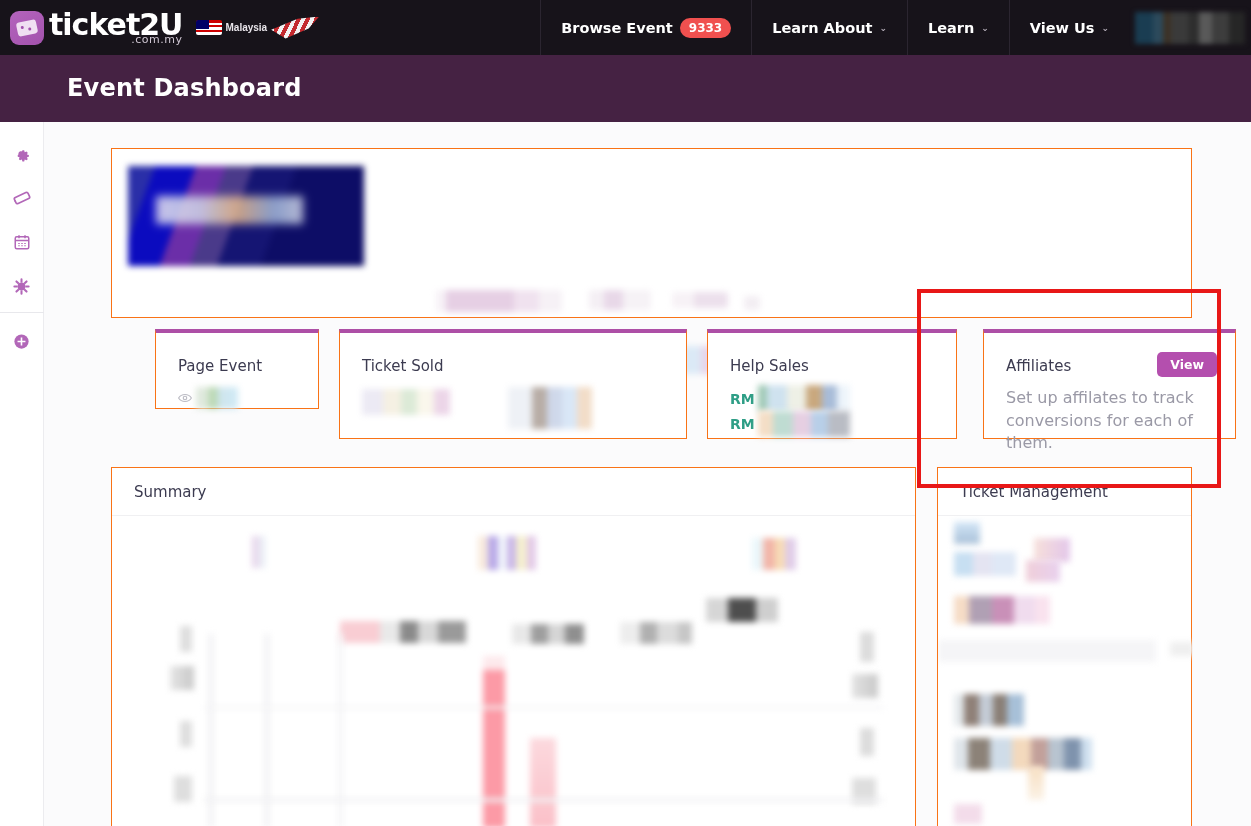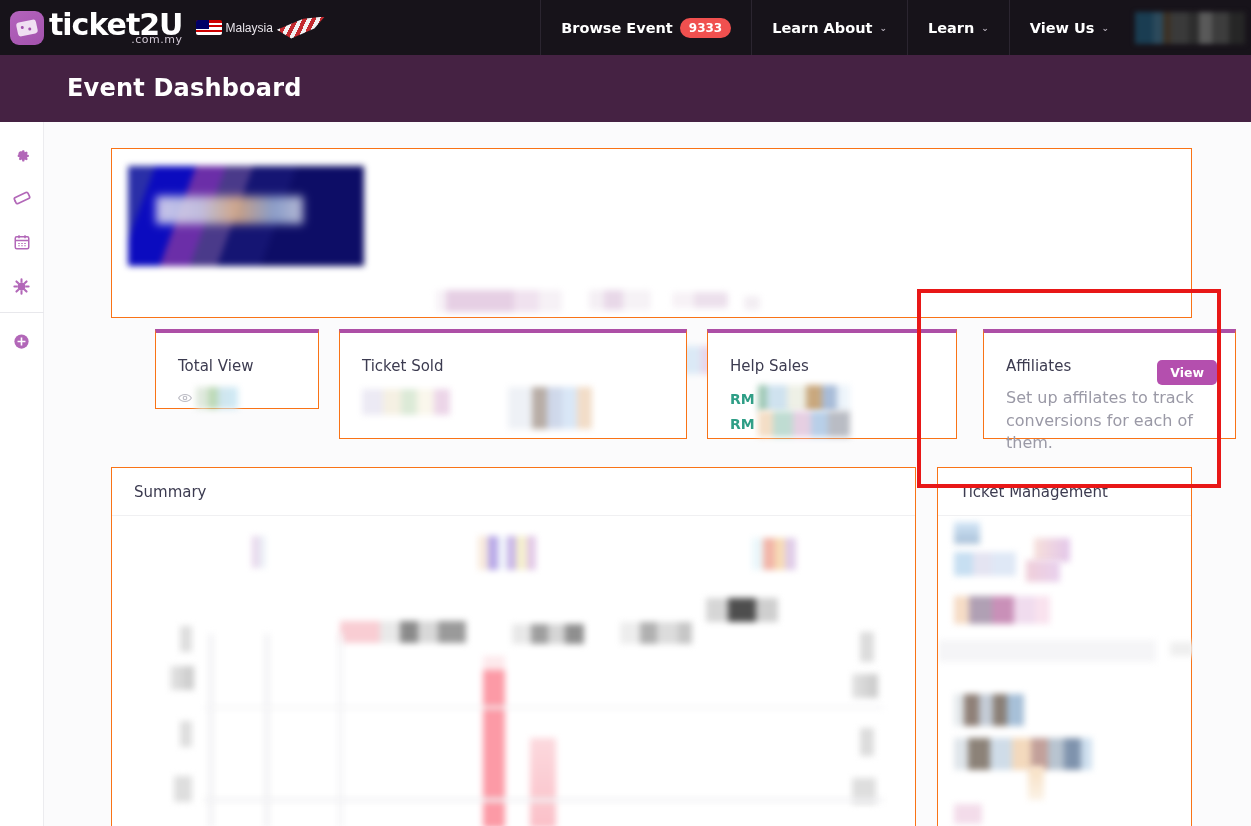--- a/index.html
+++ b/index.html
@@ -45,21 +45,21 @@
   .flag-block{ display:flex; align-items:center; margin-left:14px; position:relative; height:34px;}
   .flag-swatch{
     width:26px;height:15px;
     background:linear-gradient(180deg,#cc0001 0 21%,#fff 21% 35%,#cc0001 35% 50%,#fff 50% 64%,#cc0001 64% 79%,#fff 79% 100%);
     position:relative; border-radius:2px;
   }
   .flag-swatch:after{
     content:""; position:absolute; left:0; top:0; width:13px;height:9px;
     background:#010066; border-radius:2px 0 0 0;
   }
-  .flag-label{ color:#e8e4ea; font-size:12px; margin-left:3px; }
+  .flag-label{ color:#e8e4ea; font-size:10px; margin-left:3px;font-weight:bold; }
   .flag-stripes{
     margin-left:4px; width:48px;height:22px;
     background:repeating-linear-gradient(115deg,#cc2b30 0 4px,#ffffff 4px 8px);
     clip-path: polygon(0 60%, 55% 10%, 100% 0, 78% 55%, 30% 100%);
     opacity:.95;
   }
 
   .nav-items { margin-left:auto; display:flex; height:55px; align-items:stretch; }
   .nav-item {
     display:flex; align-items:center; gap:7px;
@@ -171,21 +171,21 @@
     background:linear-gradient(90deg,#f4dec6 0 16%,#bfdcd2 16% 38%,#e6cfe2 38% 58%,#b8cfe8 58% 76%,#b9bcc4 76% 100%); }
 
   .aff-desc{
     position:absolute; left:22px; top:54px; width:206px;
     font-size:16px; color:#9a99a6; line-height:1.42;
     font-family:"DejaVu Sans", sans-serif;
   }
   .view-btn{
     position:absolute; right:18px; top:19px; background:#b44fae; color:#ffffff;
     border:none; border-radius:5px; padding:5px 13px; font-size:12.5px;
-    font-weight:bold; cursor:pointer; font-family:"DejaVu Sans", sans-serif;margin-top:8px;
+    font-weight:bold; cursor:pointer; font-family:"DejaVu Sans", sans-serif;
   }
 
   
   .summary-panel{ position:absolute; left:67px; top:345px; width:805px; height:360px; }
   .panel-head{
     height:48px; border-bottom:1px solid #f0f0f2; display:flex; align-items:center;
     padding-left:22px; font-size:15px; color:#3c3b50; font-family:"DejaVu Sans", sans-serif;
   }
   .chart-zone{ position:absolute; left:0; top:48px; width:805px; height:312px; overflow:hidden; }
   .cb{ position:absolute; filter:blur(3px); }
@@ -294,21 +294,21 @@
     <div class="blur-bar bb3"></div>
     <div class="blur-bar bb4"></div>
     <div class="blur-bar bb5"></div>
     <div class="blur-bar bb6"></div>
     <div class="blur-bar bb7"></div>
     <div class="blur-bar bb8"></div>
     <div class="blur-bar bb9"></div>
     <div class="blur-bar bb10"></div>
 
     <div class="card stat st-pageview">
-      <div class="label">Total View</div>
+      <div class="label">Page Event</div>
       <div class="eye-ico">
         <svg width="14" height="10" viewBox="0 0 24 16" fill="none" stroke="#bcbcc4" stroke-width="2">
           <path d="M1 8s4-6 11-6 11 6 11 6-4 6-11 6S1 8 1 8z"></path>
             <circle cx="12" cy="8" r="3"></circle>
         </svg>
       </div>
       <div class="pv-blur"></div>
     </div>
 
     <div class="card stat st-ticket">

